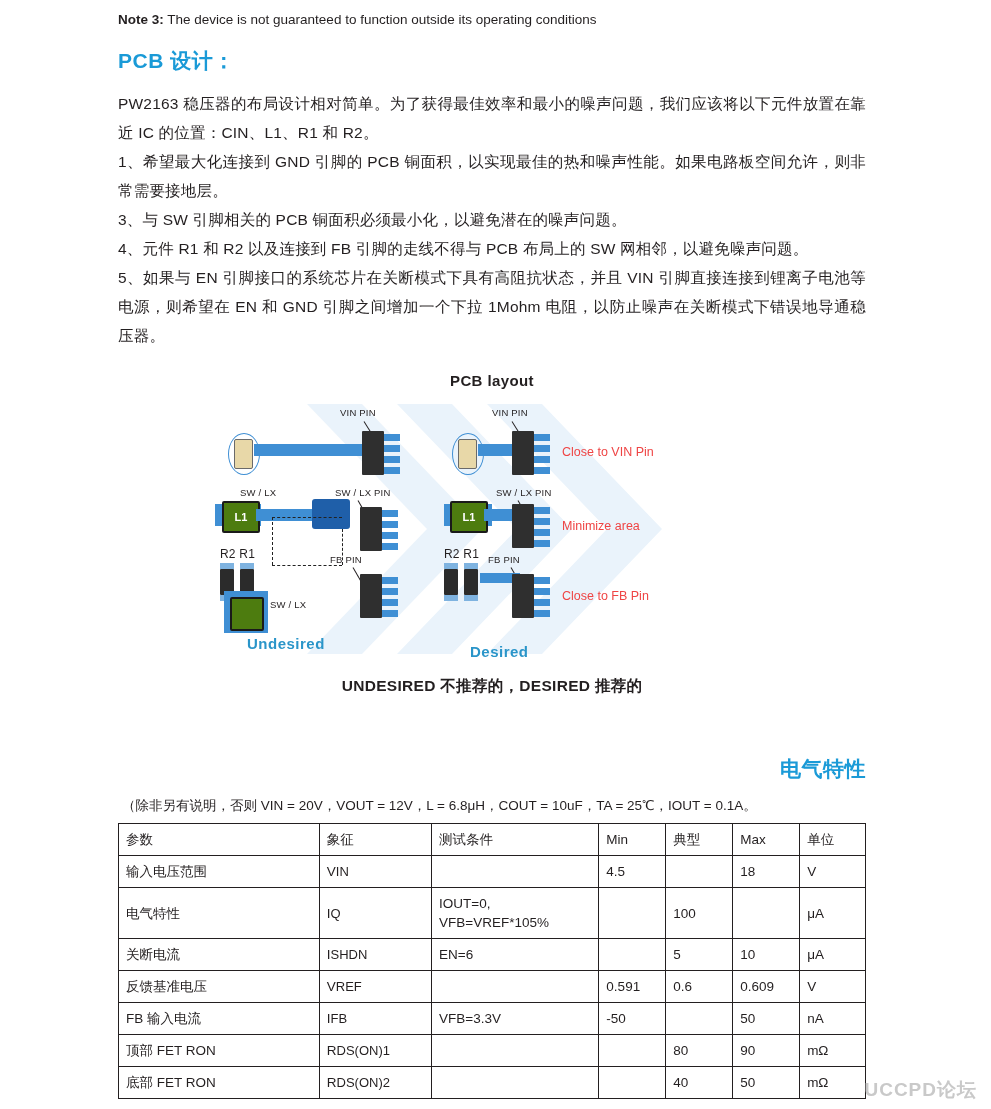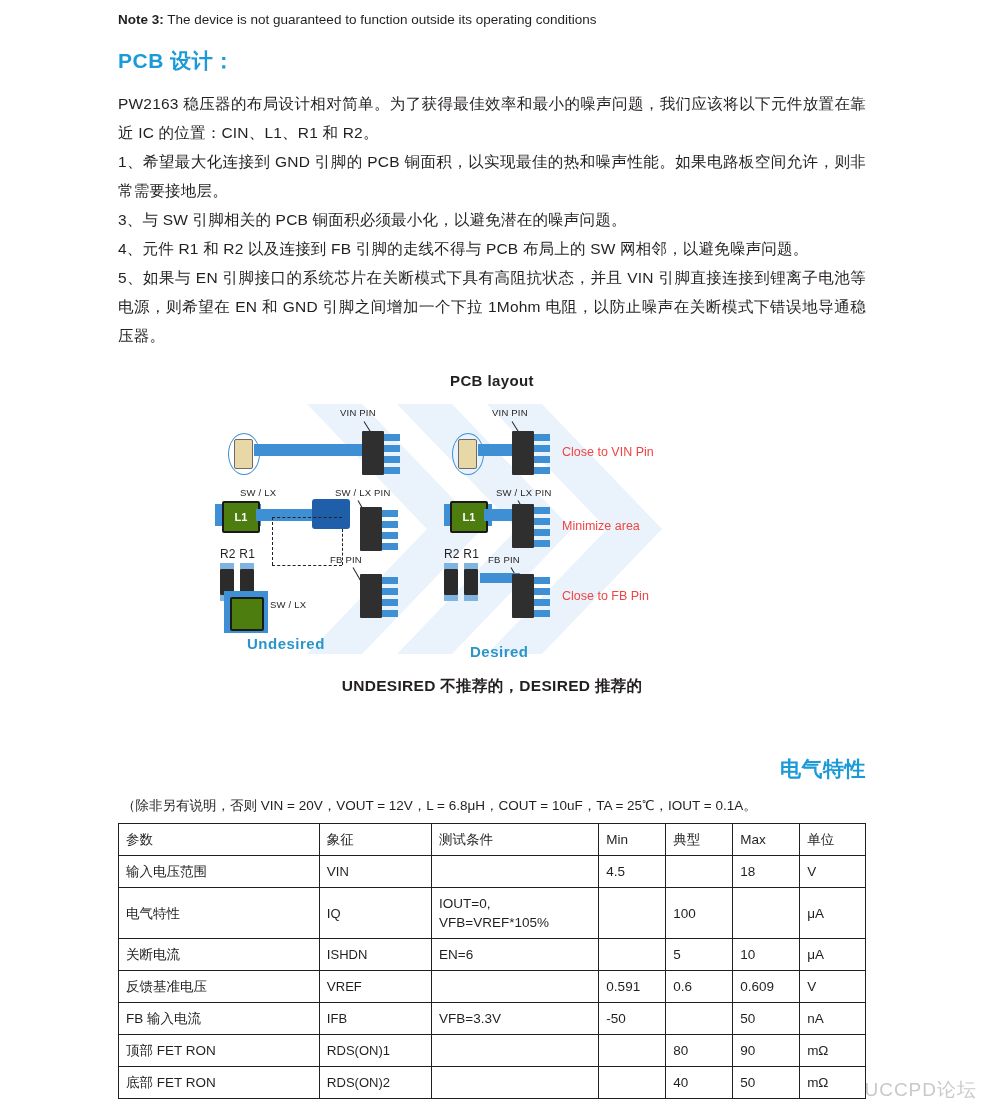--- a/index.html
+++ b/index.html
@@ -201,21 +201,21 @@
   }
   .sub { font-size: 13px; vertical-align: baseline; }
   .cell-two-line { line-height: 21px; }
 
   
   .forum-mark {
     position: absolute;
     right: 14px;
     bottom: 6px;
     font-size: 19px;
-    font-weight: normal;
+    font-weight: bold;
     color: #c9c9c9;
     letter-spacing: 1px;
   }
 </style>
 </head>
 <body>
 
 <div class="page">
   <div class="content">
 

